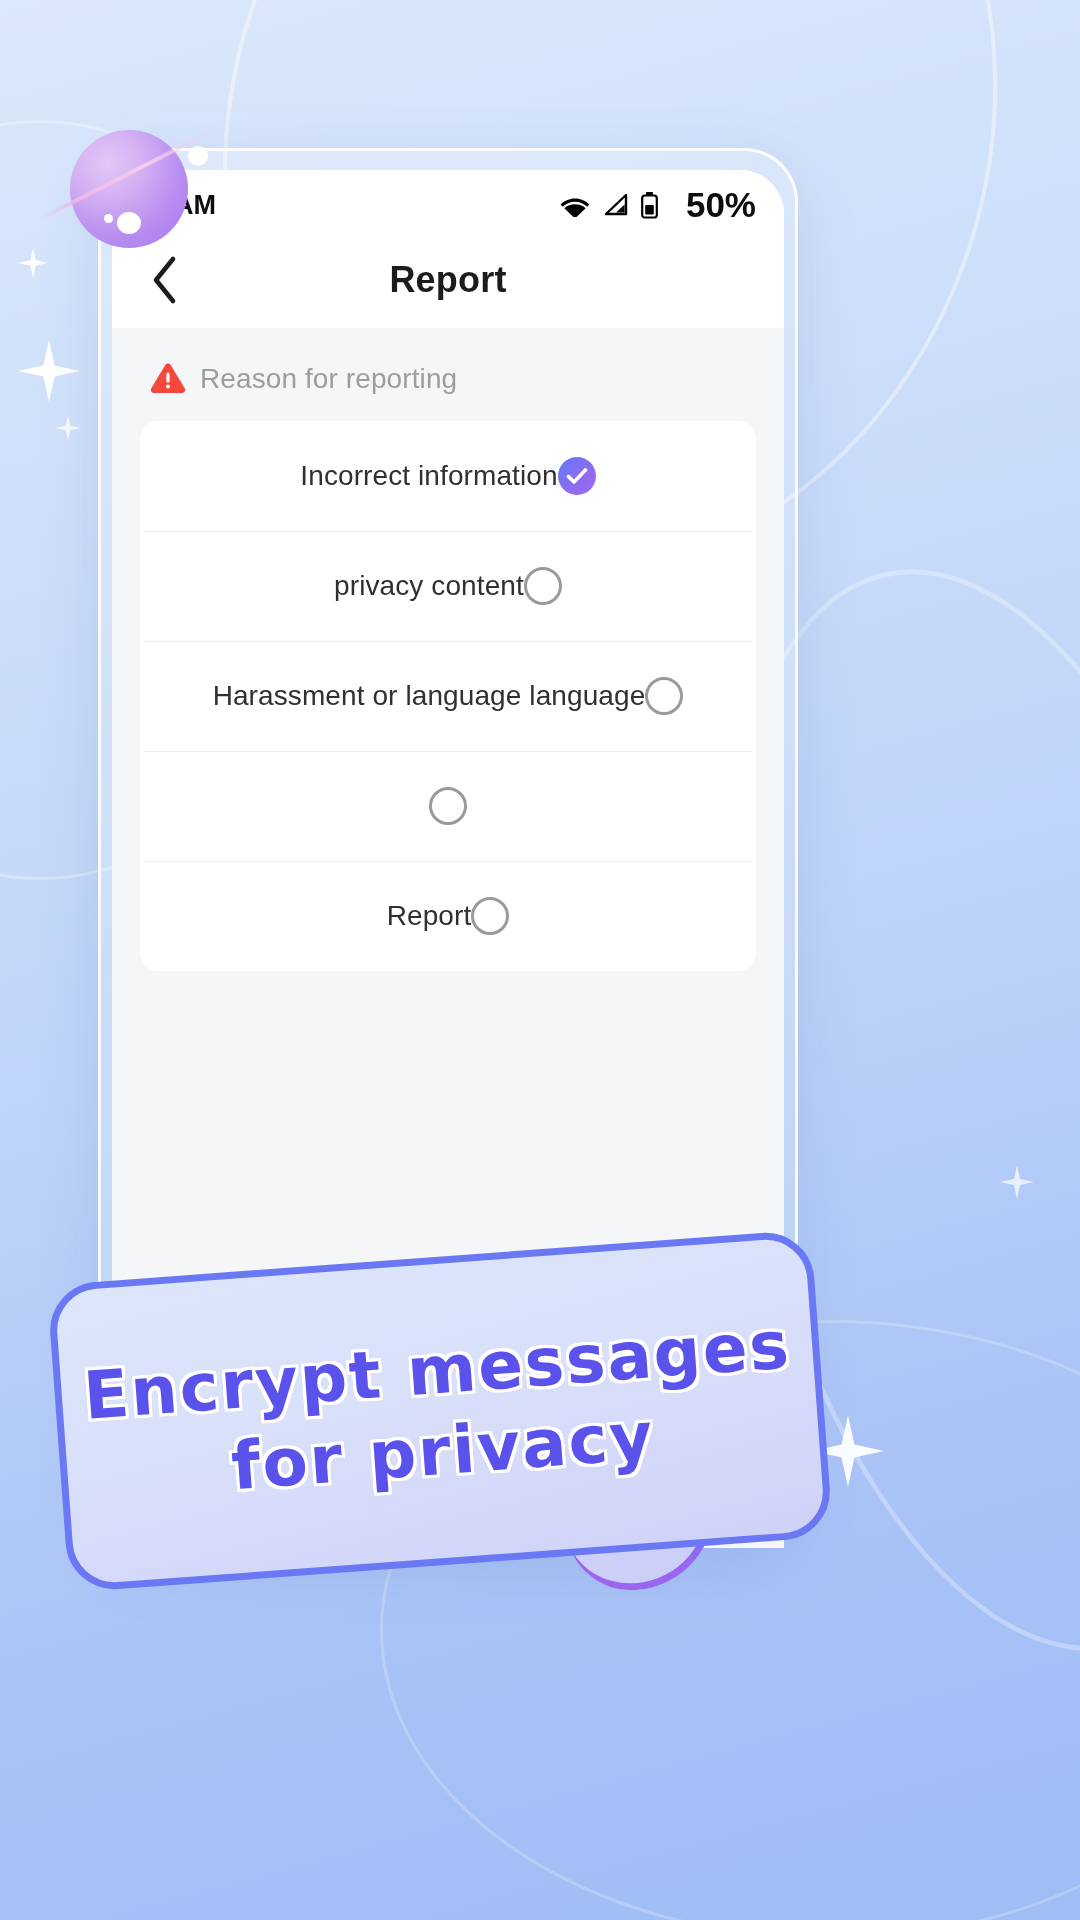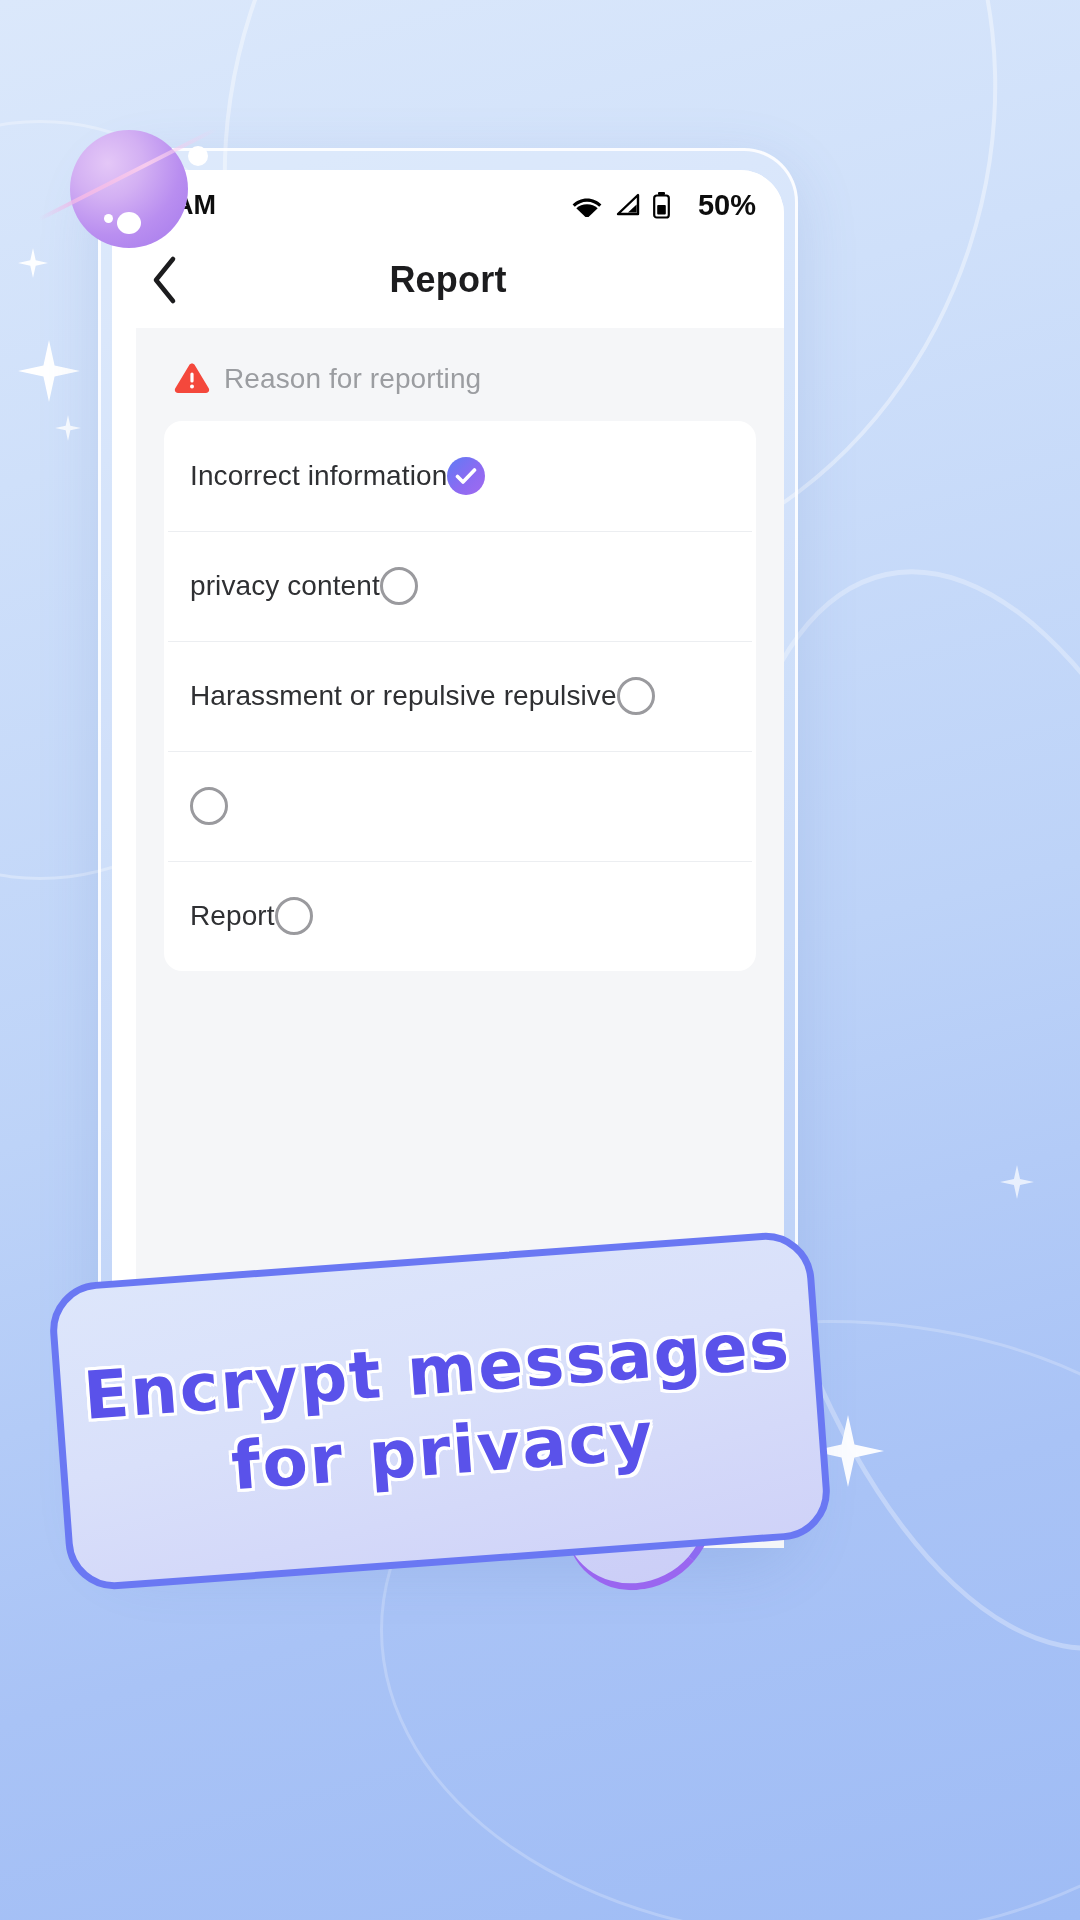--- a/index.html
+++ b/index.html
@@ -83,21 +83,21 @@
     color: #0d0d0d;
     letter-spacing: .2px;
   }
   #status-icons {
     display: flex;
     align-items: center;
     gap: 11px;
   }
   #status-icons svg { display: block; }
   #battery-pct {
-    font-size: 29px;
+    font-size: 35px;
     font-weight: 600;
     color: #0d0d0d;
     margin-left: 16px;
   }
 
   
   #nav-header {
     position: relative;
     height: 96px;
     background: #ffffff;
@@ -121,21 +121,20 @@
     color: #1c1c1e;
     letter-spacing: .2px;
   }
 
   
   #content-area {
     background: #f5f6f8;
     height: calc(100% - 62px - 96px);
     padding: 0 0 0 0;
     position: relative;
-    margin-left: 24px;
   }
 
   #reason-header {
     display: flex;
     align-items: center;
     gap: 14px;
     padding: 34px 0 26px 38px;
   }
   #warning-icon { width: 36px; height: 33px; display: block; flex: none; }
   #reason-label {
@@ -147,21 +146,21 @@
   #options-card {
     margin: 0 28px;
     background: #ffffff;
     border-radius: 18px;
     overflow: hidden;
   }
 
   .option-row {
     display: flex;
     align-items: center;
-    justify-content: flex-start;
+    justify-content: center;
     height: 110px;
     padding: 0 22px 0 22px;
     margin: 0 4px;
     cursor: pointer;
     position: relative;
   }
   .option-row + .option-row::before {
     content: "";
     position: absolute;
     left: 0; right: 0; top: 0;
@@ -379,21 +378,21 @@
             </svg>
           </span>
         </div>
 
         <div class="option-row">
           <span class="option-label">privacy content</span>
           <span class="radio off"></span>
         </div>
 
         <div class="option-row">
-          <span class="option-label">Harassment or repulsive repulsive</span>
+          <span class="option-label">Harassment or language language</span>
           <span class="radio off"></span>
         </div>
 
         <div class="option-row">
           <span class="radio off"></span>
         </div>
 
 
         <div class="option-row">
           <span class="option-label">Report</span>

